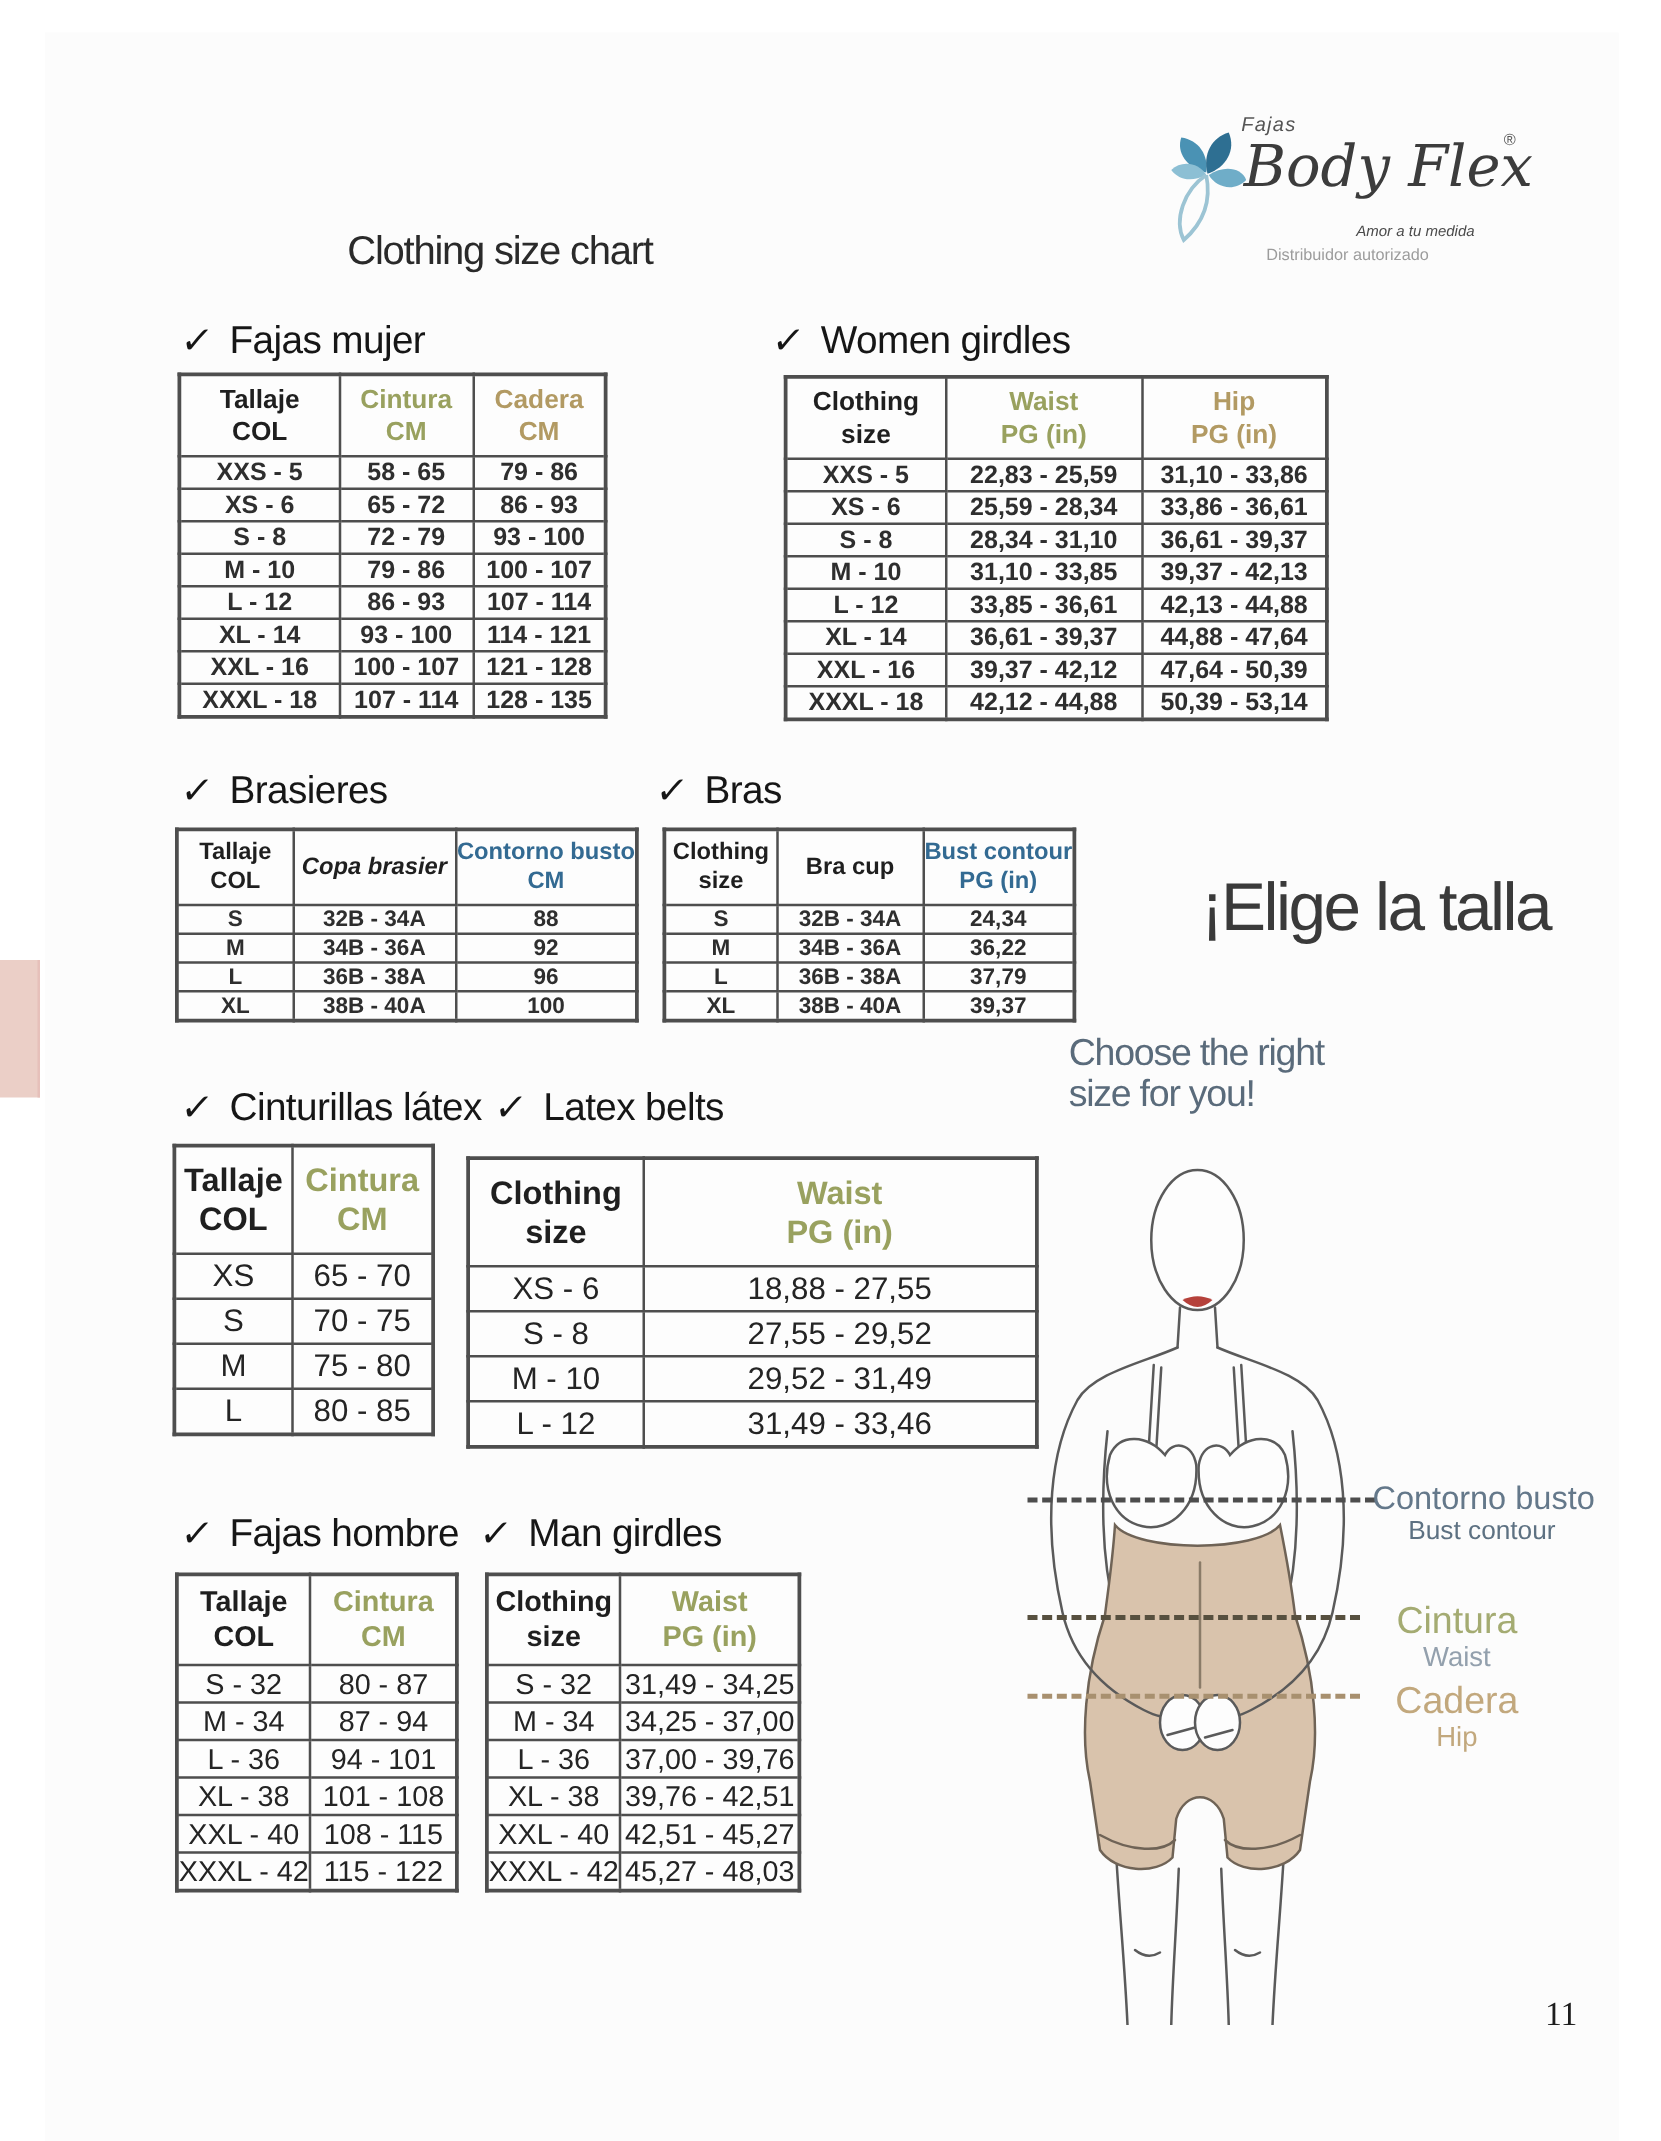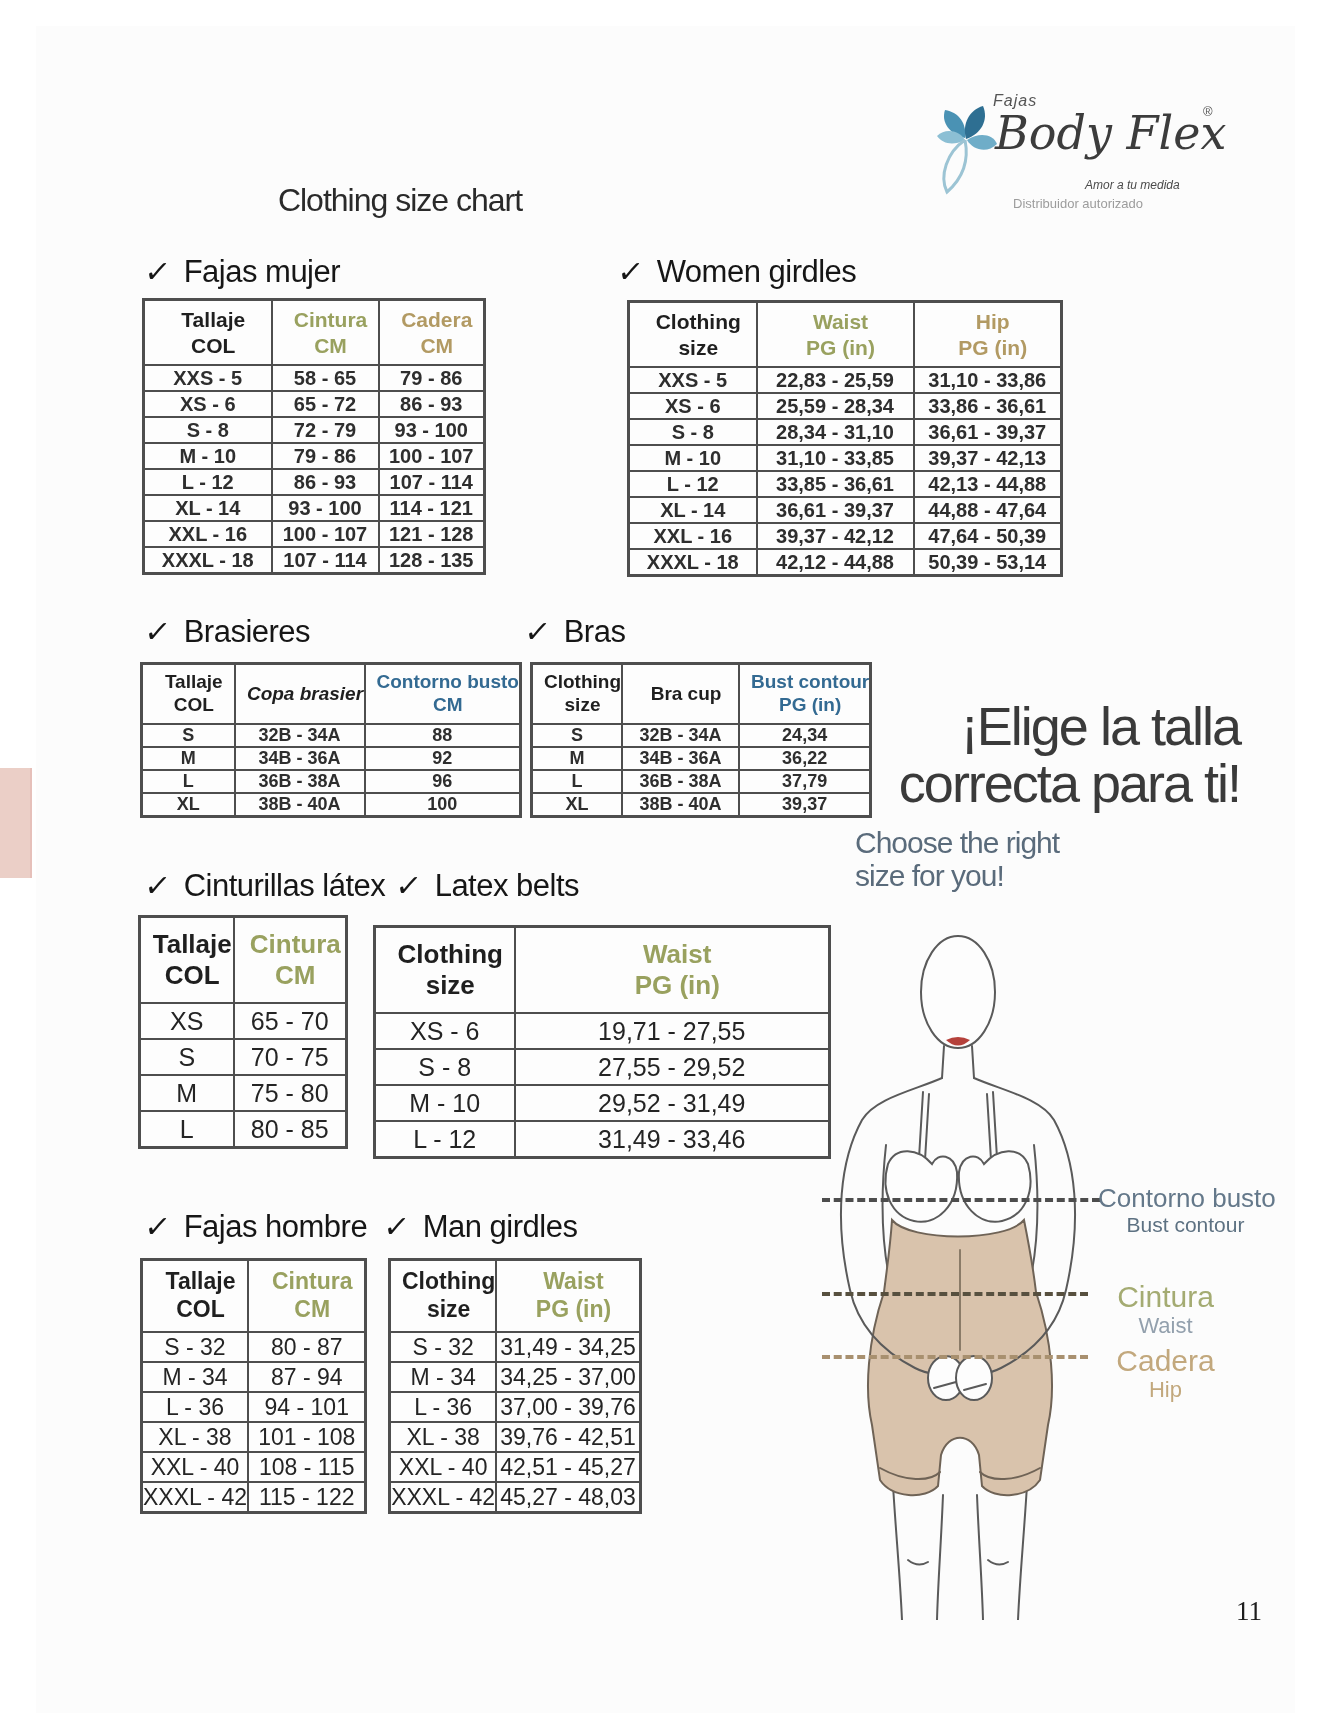--- a/index.html
+++ b/index.html
@@ -23,21 +23,21 @@
   .logo .distrib{position:absolute;left:78px;top:106px;font-size:13px;color:#9c9c9c;white-space:nowrap;}
 
   
   .sec{font-size:31px;color:#161616;white-space:nowrap;letter-spacing:-0.5px;}
   .sec .chk{display:inline-block;margin-right:14px;font-size:30px;font-weight:400;transform:skewX(-8deg);}
 
   
   table{position:absolute;border-collapse:collapse;table-layout:fixed;background:#fdfdfd;border:3px solid #4e4e4e;}
   th,td{border:2px solid #4e4e4e;text-align:center;vertical-align:middle;padding:0;overflow:hidden;white-space:nowrap;}
   th{font-weight:bold;}
-  th div{line-height:1.2;padding-left:11px;}
+  th div{line-height:1.2;}
   td{color:#2e2e2e;}
   .tblA th{height:63px;font-size:21px;}
   .tblA td{height:24px;font-size:20px;font-weight:bold;}
   .tblB th{height:58px;font-size:19px;}
   .tblB td{height:21px;font-size:18px;font-weight:bold;}
   .tblC th{height:84px;font-size:26px;}
   .tblC td{height:34px;font-size:25px;font-weight:400;color:#242424;}
   .tblD th{height:70px;font-size:23px;}
   .tblD td{height:28px;font-size:23px;font-weight:400;color:#242424;}
 
@@ -372,21 +372,21 @@
           </th>
           <th style="color: rgb(153, 161, 95);">
             <div>Waist</div>
             <div>PG (in)</div>
           </th>
         </tr>
       </thead>
       <tbody>
         <tr>
           <td>XS - 6</td>
-          <td>19,71 - 27,55</td>
+          <td>18,88 - 27,55</td>
         </tr>
         <tr>
           <td>S - 8</td>
           <td>27,55 - 29,52</td>
         </tr>
         <tr>
           <td>M - 10</td>
           <td>29,52 - 31,49</td>
         </tr>
         <tr>
@@ -479,21 +479,20 @@
         </tr>
         <tr>
           <td>XXXL - 42</td>
           <td>45,27 - 48,03</td>
         </tr>
       </tbody>
     </table>
 
   <div class="abs promo-es">
     <div>¡Elige la talla</div>
-    <div>correcta para ti!</div>
   </div>
   <div class="abs promo-en">
     <div>Choose the right</div>
     <div>size for you!</div>
   </div>
 
   <svg class="abs" style="left:820px;top:920px;" width="280" height="700" viewBox="0 0 280 700">
     <g fill="none" stroke="#5a5a5a" stroke-width="2" stroke-linecap="round">
 
       <path d="M73,565 C76,615 80,655 82,700"></path>

